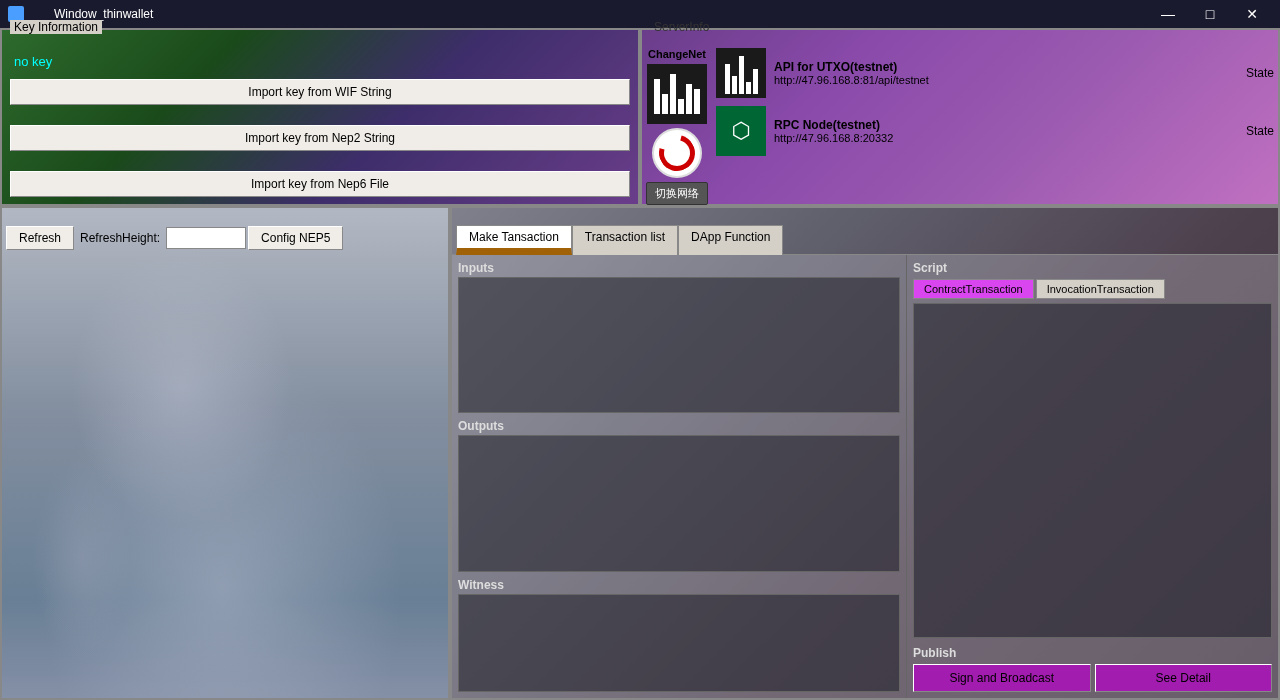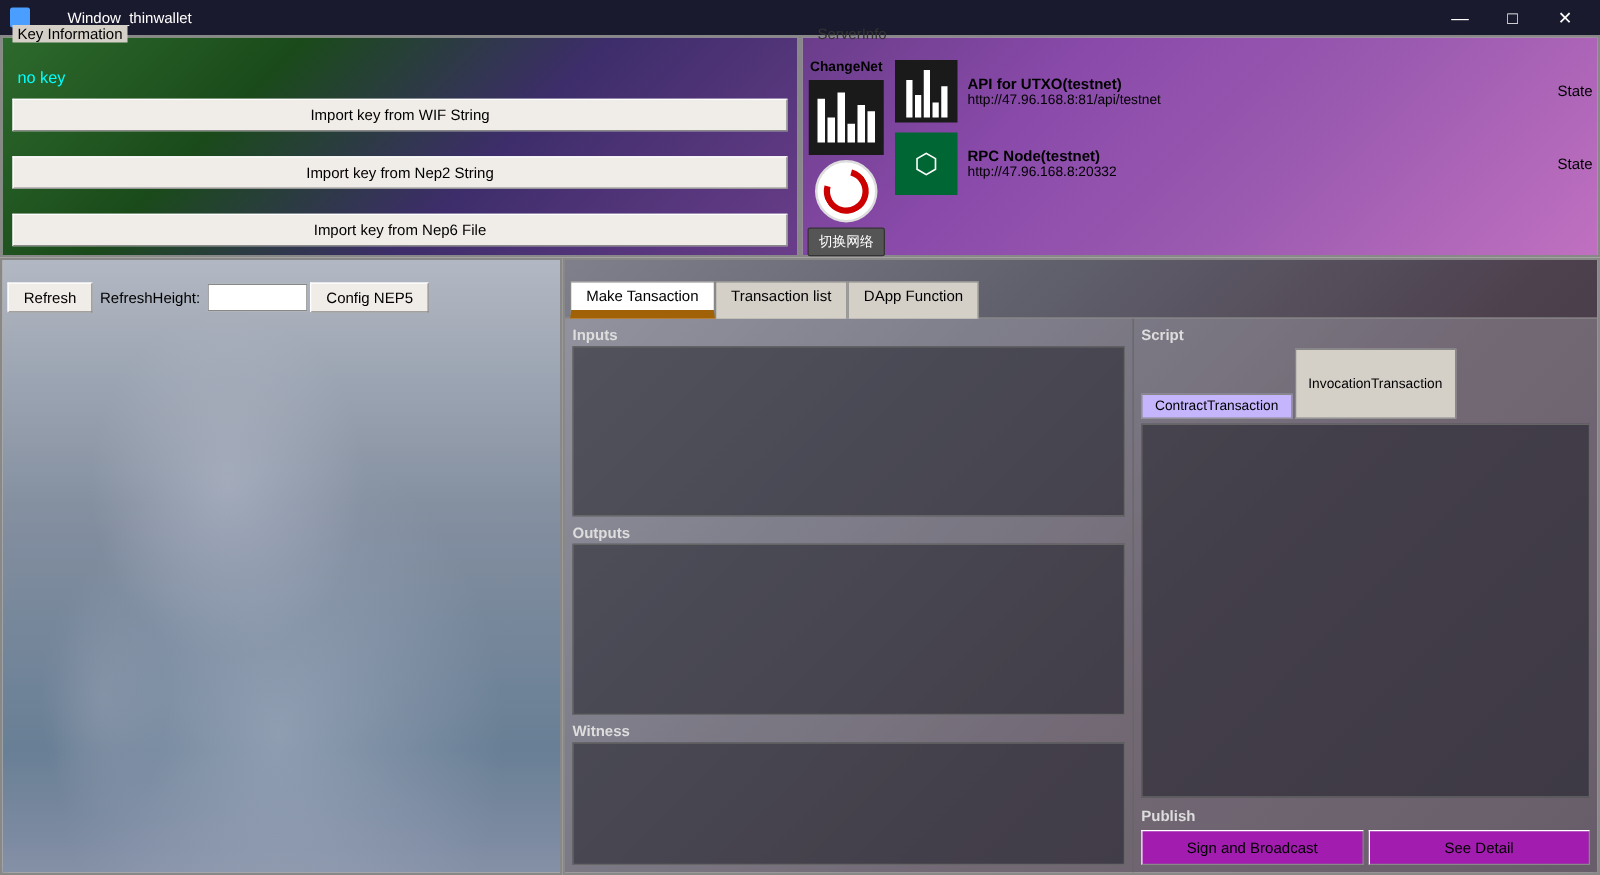--- a/index.html
+++ b/index.html
@@ -319,22 +319,21 @@
     }
     .script-tab {
       padding: 3px 10px;
       background: #d4d0c8;
       border: 1px solid #888;
       cursor: pointer;
       font-size: 11px;
       color: #000;
     }
     .script-tab.active {
-      background: #c4b5fd;
-      margin-top: 36px;
+      background: #d946ef;
     }
     .script-note {
       color: #ddd;
       font-size: 12px;
       margin-top: 4px;
     }
     .script-textarea {
       flex: 1;
       background: rgba(20,20,30,0.5);
       border: 1px solid #666;

